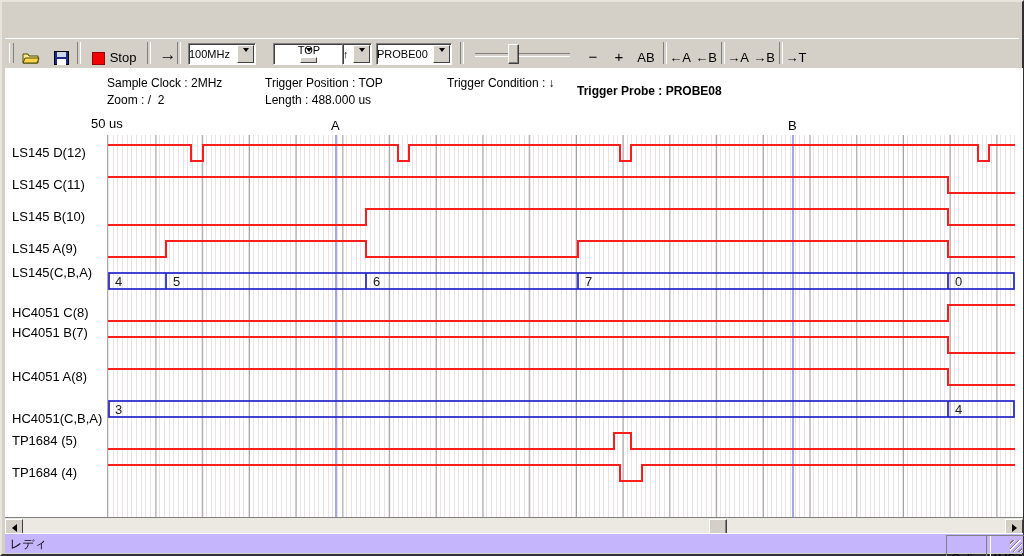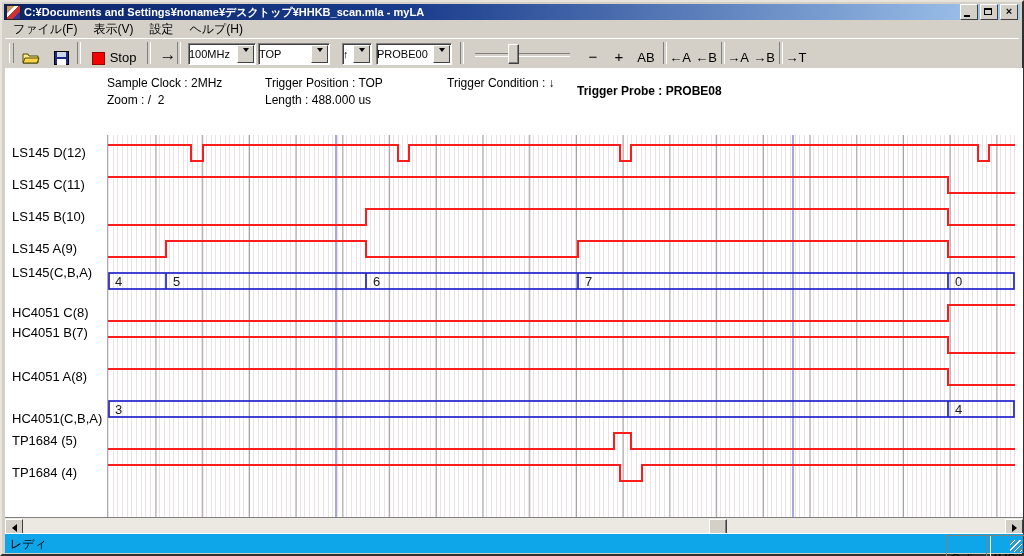--- a/index.html
+++ b/index.html
@@ -60,54 +60,35 @@
   .hscroll{position:absolute;left:3px;top:515px;width:1018px;height:16px;
     background:#ece9e2;border-top:1px solid #808080;}
   .sbtn{position:absolute;top:1px;width:16px;height:15px;background:#d4d0c8;border:1px solid;
     border-color:#fff #404040 #404040 #fff;display:flex;align-items:center;justify-content:center;}
   .sbtn i{width:0;height:0;border:4px solid transparent;}
   .sbtn.left{left:0;} .sbtn.left i{border-right:5px solid #000;margin-left:-4px;}
   .sbtn.right{right:0;} .sbtn.right i{border-left:5px solid #000;margin-right:-4px;}
   .sthumb{position:absolute;top:1px;left:704px;width:16px;height:15px;background:#d4d0c8;
     border:1px solid;border-color:#fff #404040 #404040 #fff;box-shadow:inset -1px -1px 0 #808080;}
   
-  .statusbar{position:absolute;left:3px;top:531px;width:1018px;height:19px;background:#0ea5e9;
+  .statusbar{position:absolute;left:3px;top:531px;width:1018px;height:19px;background:#c4b5fd;
     border-top:1px solid #fff;font-size:12px;color:#000;}
   .st-ready{position:absolute;left:5px;top:2px;}
   .st-panel{position:absolute;top:1px;height:15px;line-height:15px;padding:16px 4px;
     border:1px solid;border-color:#808080 #fff #fff #808080;}
   .st-online{left:941px;} .st-mem{left:981px;}
   .grip2{position:absolute;right:1px;bottom:1px;width:12px;height:12px;
     background:repeating-linear-gradient(135deg,transparent 0 2px,#808080 2px 3px,#fff 3px 4px);}
 </style>
 </head>
 <body>
 
 <div class="win">
 
-  <div class="titlebar">
-    <span class="appicon"></span>
-    <span class="title-text">C:¥Documents and Settings¥noname¥デスクトップ¥HHKB_scan.mla - myLA</span>
-    <span class="winbtns">
-      <span class="wbtn">
-          <span class="mingl"></span>
-        </span>
-      <span class="wbtn">
-          <span class="maxgl"></span>
-        </span>
-      <span class="wbtn"><span class="clsgl">×</span></span>
-    </span>
-  </div>
-
-  <div class="menubar">
-      <span class="menu-item">ファイル(F)</span>
-      <span class="menu-item">表示(V)</span>
-      <span class="menu-item">設定</span>
-      <span class="menu-item">ヘルプ(H)</span>
-    </div>
+
 
   <div class="toolbar">
     <span class="grip"></span>
     <span class="tbtn" style="left:14px;width:24px;">
       <svg width="18" height="14" viewBox="0 0 18 14" style="position:static;">
         <path d="M1 3 L6 3 L7 5 L16 5 L16 12 L1 12 Z" fill="#ffe98c" stroke="#4a4a00"></path>
         <path d="M3 7 L17 7 L15 12 L1 12 Z" fill="#ffd24a" stroke="#4a4a00"></path>
       </svg>
     </span>
     <span class="tbtn" style="left:44px;width:24px;">
@@ -127,21 +108,21 @@
         <span style="position:static;">→</span>
       </span>
     <span class="sep" style="left:172px;"></span>
 
     <span class="combo" style="left:183px;width:66px;">
       <span class="cval">100MHz</span>
       <span class="drop">
           <i></i>
         </span>
     </span>
-    <span class="combo" style="left:253px;width:70px;">
+    <span class="combo" style="left:268px;width:70px;flex-direction:column;">
       <span class="cval">TOP</span>
       <span class="drop">
           <i></i>
         </span>
     </span>
     <span class="combo" style="left:337px;width:28px;">
       <span class="cval">↑</span>
       <span class="drop">
           <i></i>
         </span>
@@ -171,20 +152,25 @@
   </div>
 
   <div class="client">
     <span class="inf" style="left:102px;top:8px;">Sample Clock : 2MHz</span>
     <span class="inf" style="left:260px;top:8px;">Trigger Position : TOP</span>
     <span class="inf" style="left:442px;top:8px;">Trigger Condition : ↓</span>
     <span class="inf" style="left:572px;top:16px;font-weight:bold;">Trigger Probe : PROBE08</span>
     <span class="inf" style="left:102px;top:25px;">Zoom : /  2</span>
     <span class="inf" style="left:260px;top:25px;">Length : 488.000 us</span>
 
+    <div class="plot-header">
+      <span class="timediv">50 us</span>
+    <span class="cursor-label" style="left: 326px;">A</span>
+        <span class="cursor-label" style="left: 783px;">B</span>
+      </div>
 
     <div class="channel-labels">
         <div class="ch-label" style="top: 10px;">LS145 D(12)</div>
         <div class="ch-label" style="top: 42px;">LS145 C(11)</div>
         <div class="ch-label" style="top: 74px;">LS145 B(10)</div>
         <div class="ch-label" style="top: 106px;">LS145 A(9)</div>
         <div class="ch-label" style="top: 130px;">LS145(C,B,A)</div>
         <div class="ch-label" style="top: 170px;">HC4051 C(8)</div>
         <div class="ch-label" style="top: 190px;">HC4051 B(7)</div>
         <div class="ch-label" style="top: 234px;">HC4051 A(8)</div>

